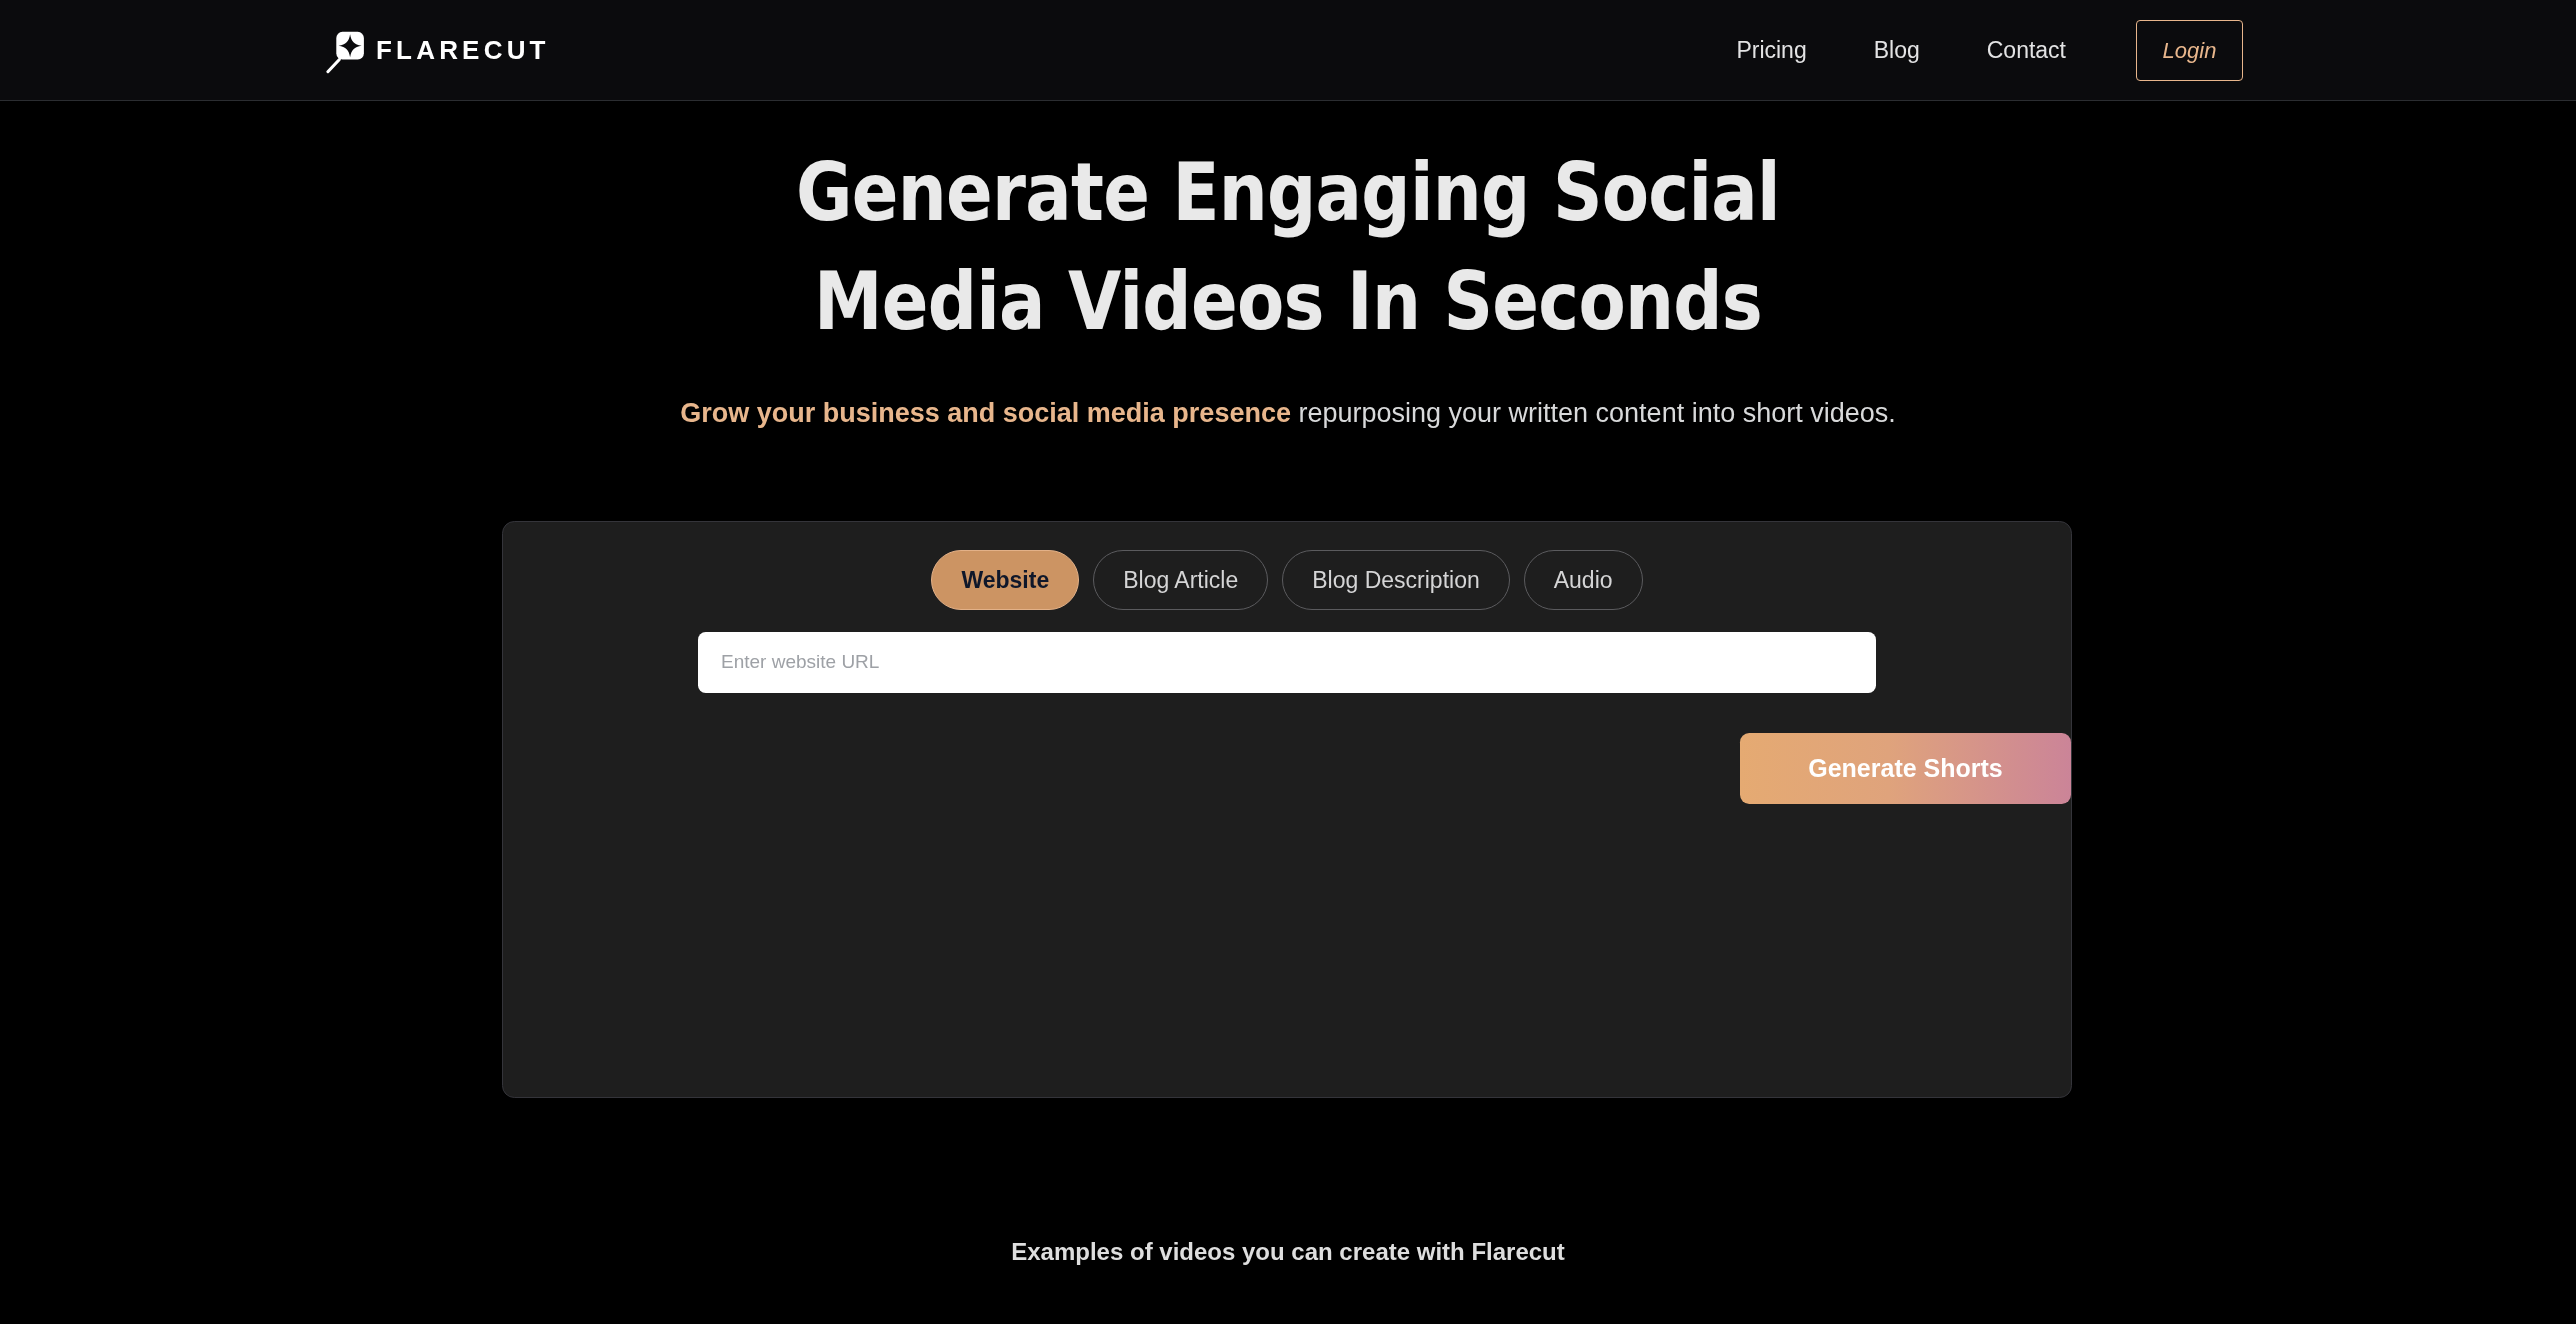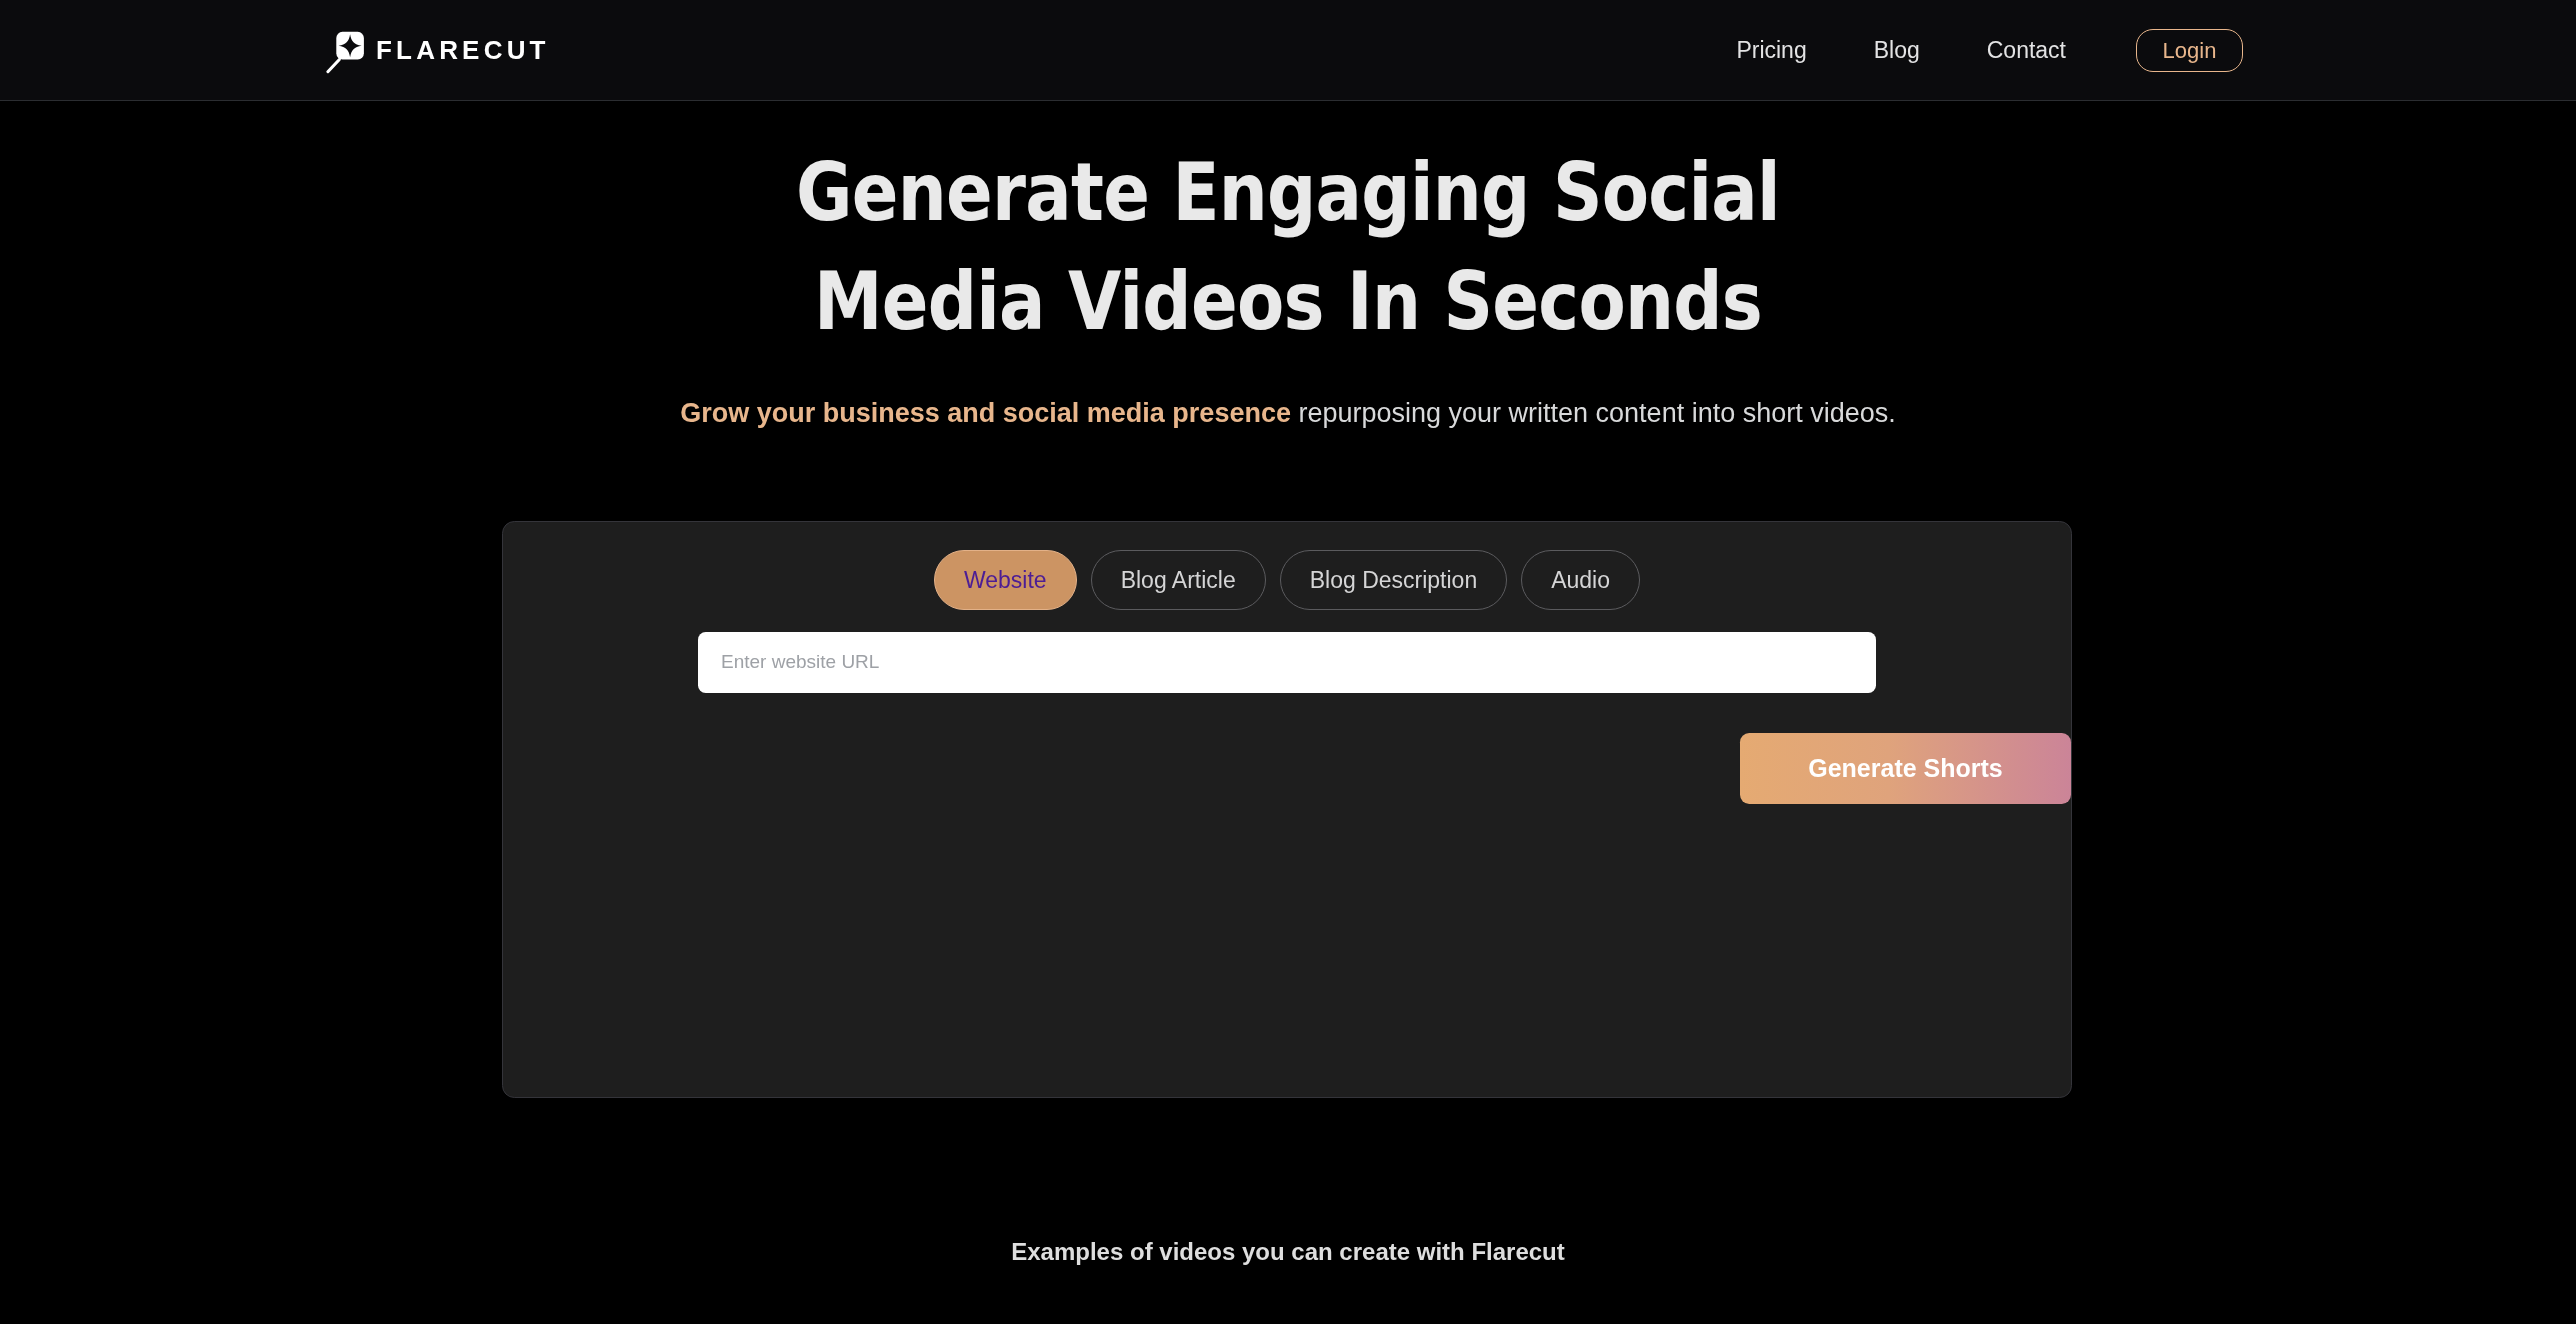--- a/index.html
+++ b/index.html
@@ -67,29 +67,30 @@
     line-height: 101px;
     white-space: nowrap;
   }
 
   .login-btn {
     margin-left: 28px;
     display: inline-flex;
     align-items: center;
     justify-content: center;
     width: 107px;
-    height: 43px;
+    height: 61px;
     border: 1.5px solid #e8b68c;
-    border-radius: 17px;
+    border-radius: 4px;
     color: #e8b68c;
     font-size: 22px;
     font-weight: 400;
     background: transparent;
     text-decoration: none;
     cursor: pointer;
+    font-style: italic;
   }
 
   
   .hero {
     position: absolute;
     top: 101px; left: 0;
     width: 2576px;
   }
 
   .headline {
@@ -160,22 +161,22 @@
     font-size: 23px;
     font-family: "Liberation Sans", sans-serif;
     font-weight: 400;
     cursor: pointer;
     white-space: nowrap;
   }
 
   .tab.is-active {
     background: #cc9463;
     border-color: #e3b188;
-    color: #4c1d95;
-    font-weight: 400;
+    color: #0f172a;
+    font-weight: 700;
   }
 
   .hint {
     margin-top: 32px;
     text-align: center;
     color: #d2d2d3;
     font-size: 21.5px;
     font-weight: 400;
   }
 

